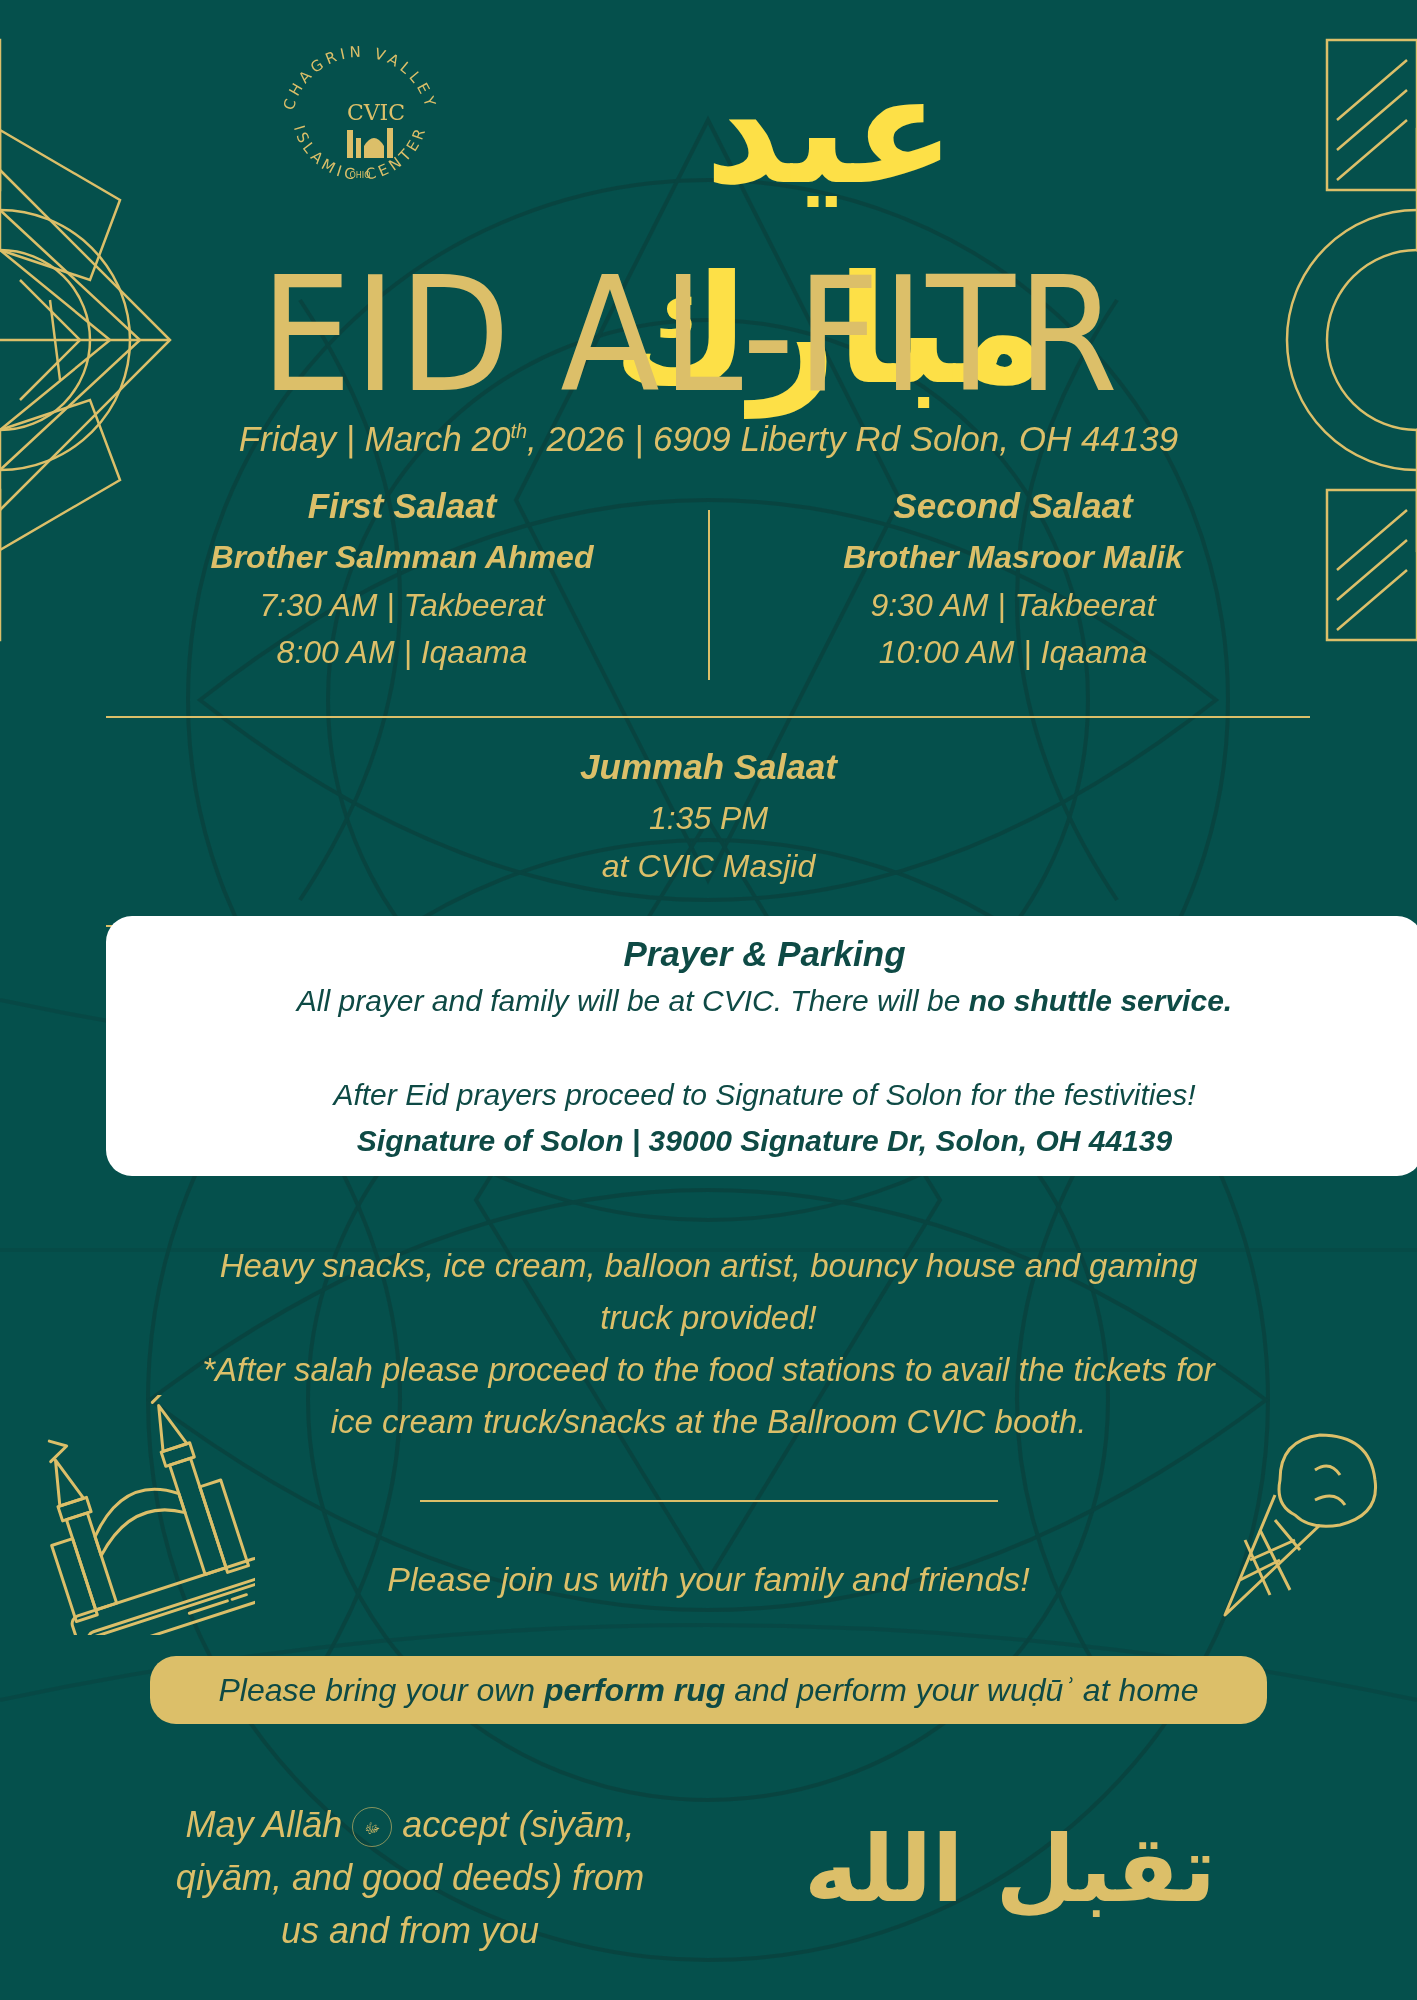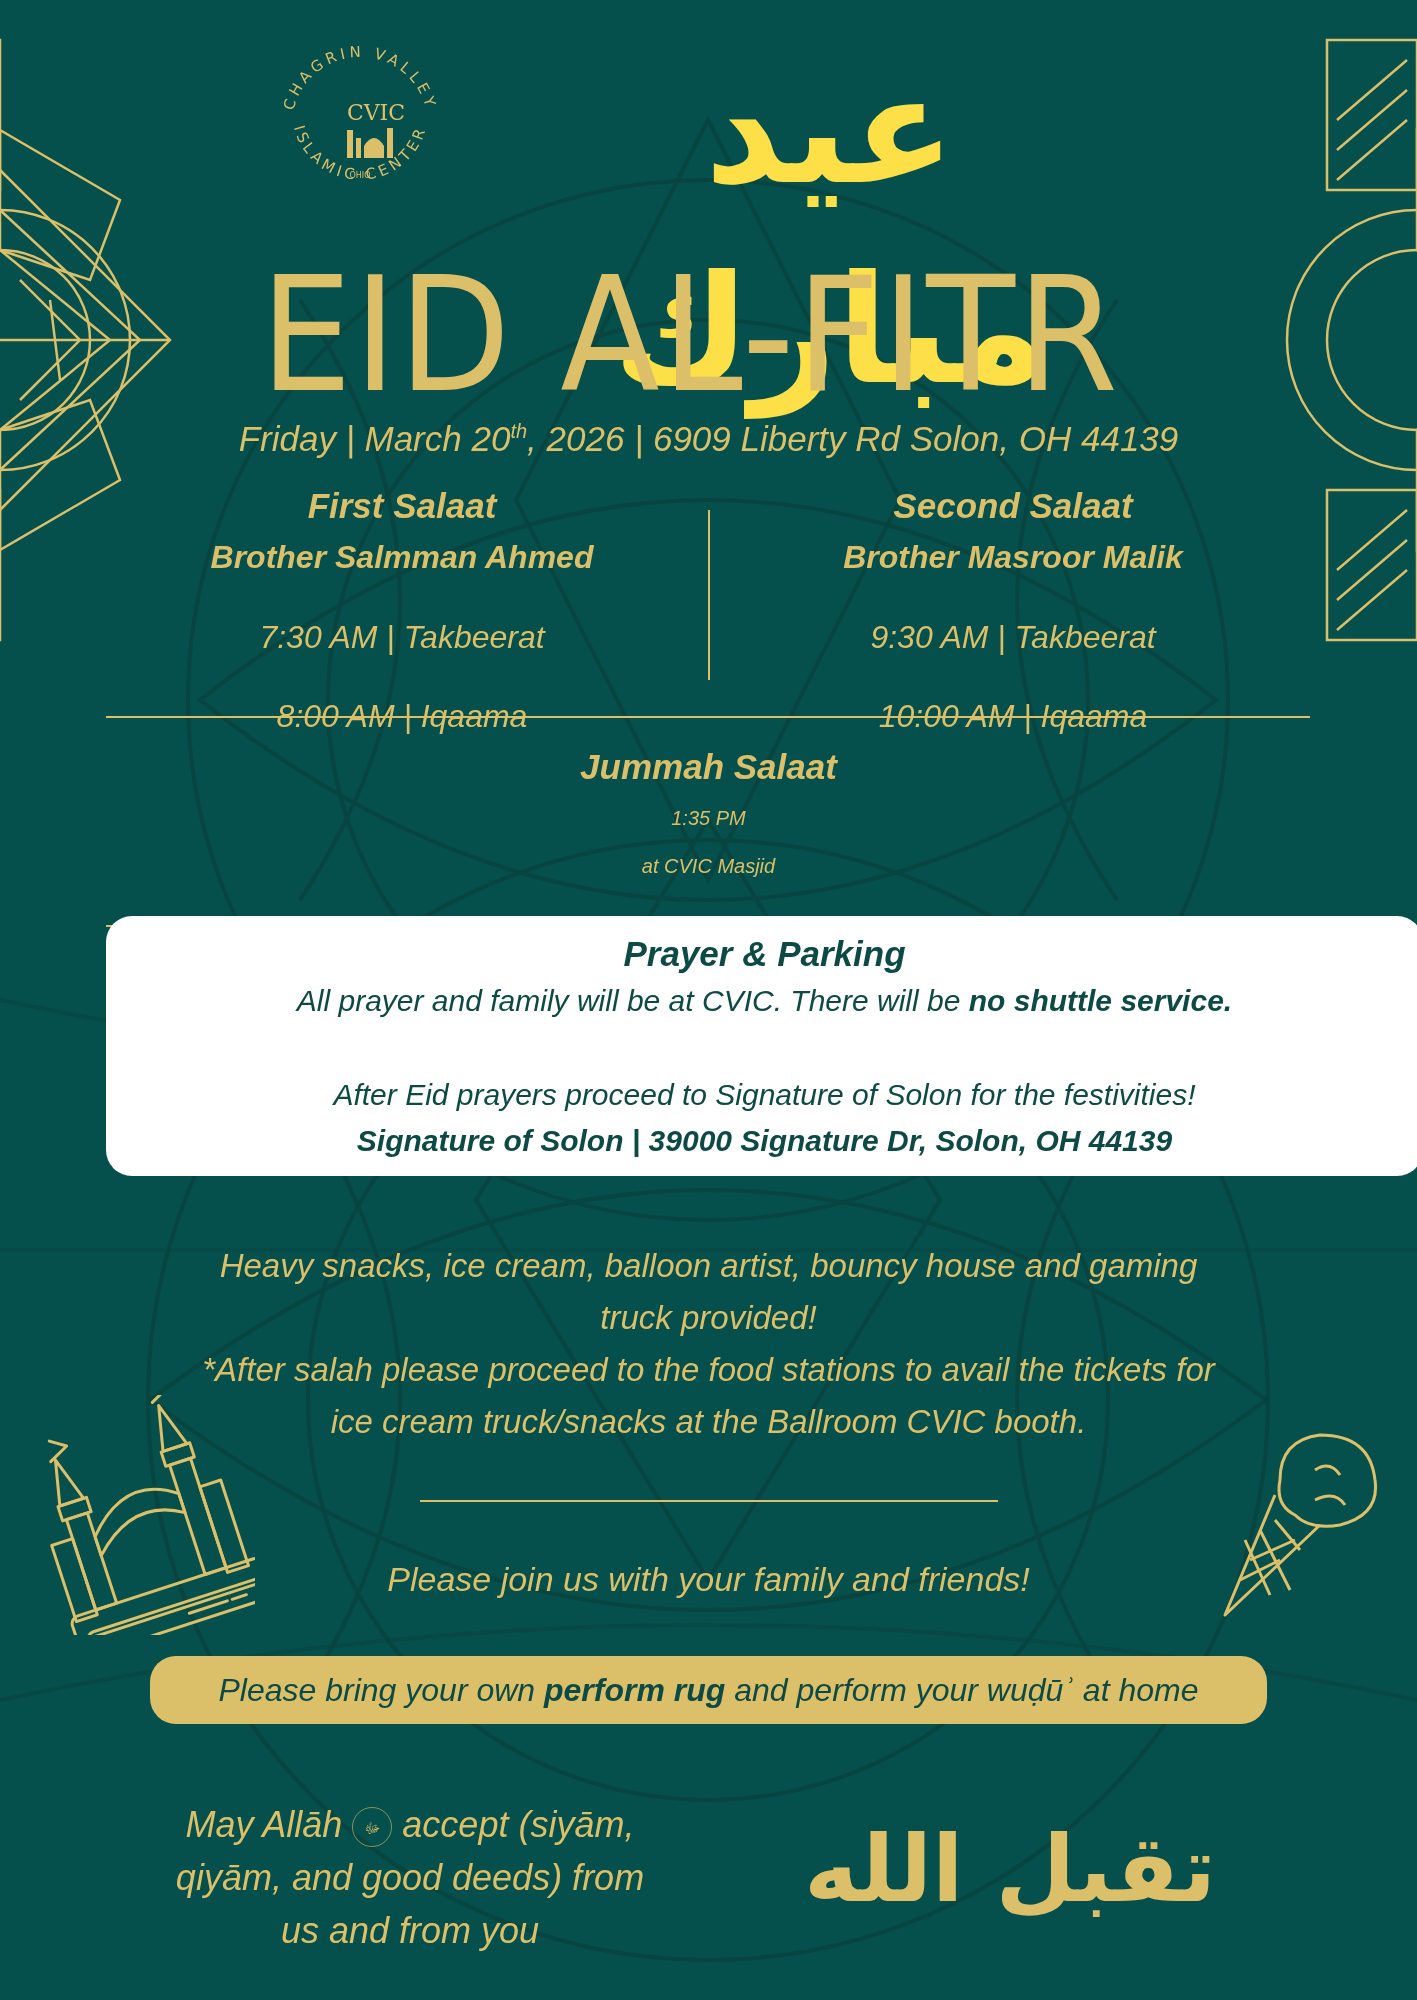--- a/index.html
+++ b/index.html
@@ -34,32 +34,32 @@
   }
   .subtitle {
     left: 100px; top: 416px; width: 1217px; height: 46px;
     font-size: 35px; line-height: 46px; font-style: italic; text-align: center;
   }
   .subtitle sup { font-size: 20px; vertical-align: super; line-height: 0; }
 
   .salaat-col { top: 480px; width: 500px; text-align: center; font-style: italic; }
   .salaat-col .s-title { font-size: 35px; font-weight: bold; line-height: 52px; }
   .salaat-col .s-imam { font-size: 32px; font-weight: bold; line-height: 50px; }
-  .salaat-col .s-time { font-size: 32px; line-height: 47px; margin-top: 32px; }
+  .salaat-col .s-time { font-size: 32px; line-height: 47px; }
   .col-left { left: 152px; }
   .col-right { left: 763px; }
   .col-divider { left: 708px; top: 510px; width: 2px; height: 170px; background: #dcbf69; }
 
   .hr { height: 2px; background: #dcbf69; }
   .hr1 { left: 106px; top: 716px; width: 1204px; }
   .hr2 { left: 106px; top: 925px; width: 1204px; }
 
   .jummah { left: 400px; top: 740px; width: 617px; text-align: center; font-style: italic; }
   .jummah .j-title { font-size: 35px; font-weight: bold; line-height: 54px; }
-  .jummah .j-line { font-size: 20px; line-height: 48px; }
+  .jummah .j-line { font-size: 32px; line-height: 48px; }
 
   .parking-box {
     left: 106px; top: 916px; width: 1317px; height: 260px;
     background: #ffffff; border-radius: 26px; color: #0e4a45;
     text-align: center; font-style: italic; padding-top: 14px;
   }
   .parking-box .p-title { font-size: 35px; font-weight: bold; line-height: 48px; }
   .parking-box .p-line { font-size: 30px; line-height: 46px; }
   .parking-box .p-gap { height: 48px; }
   .parking-box b { font-weight: bold; }

